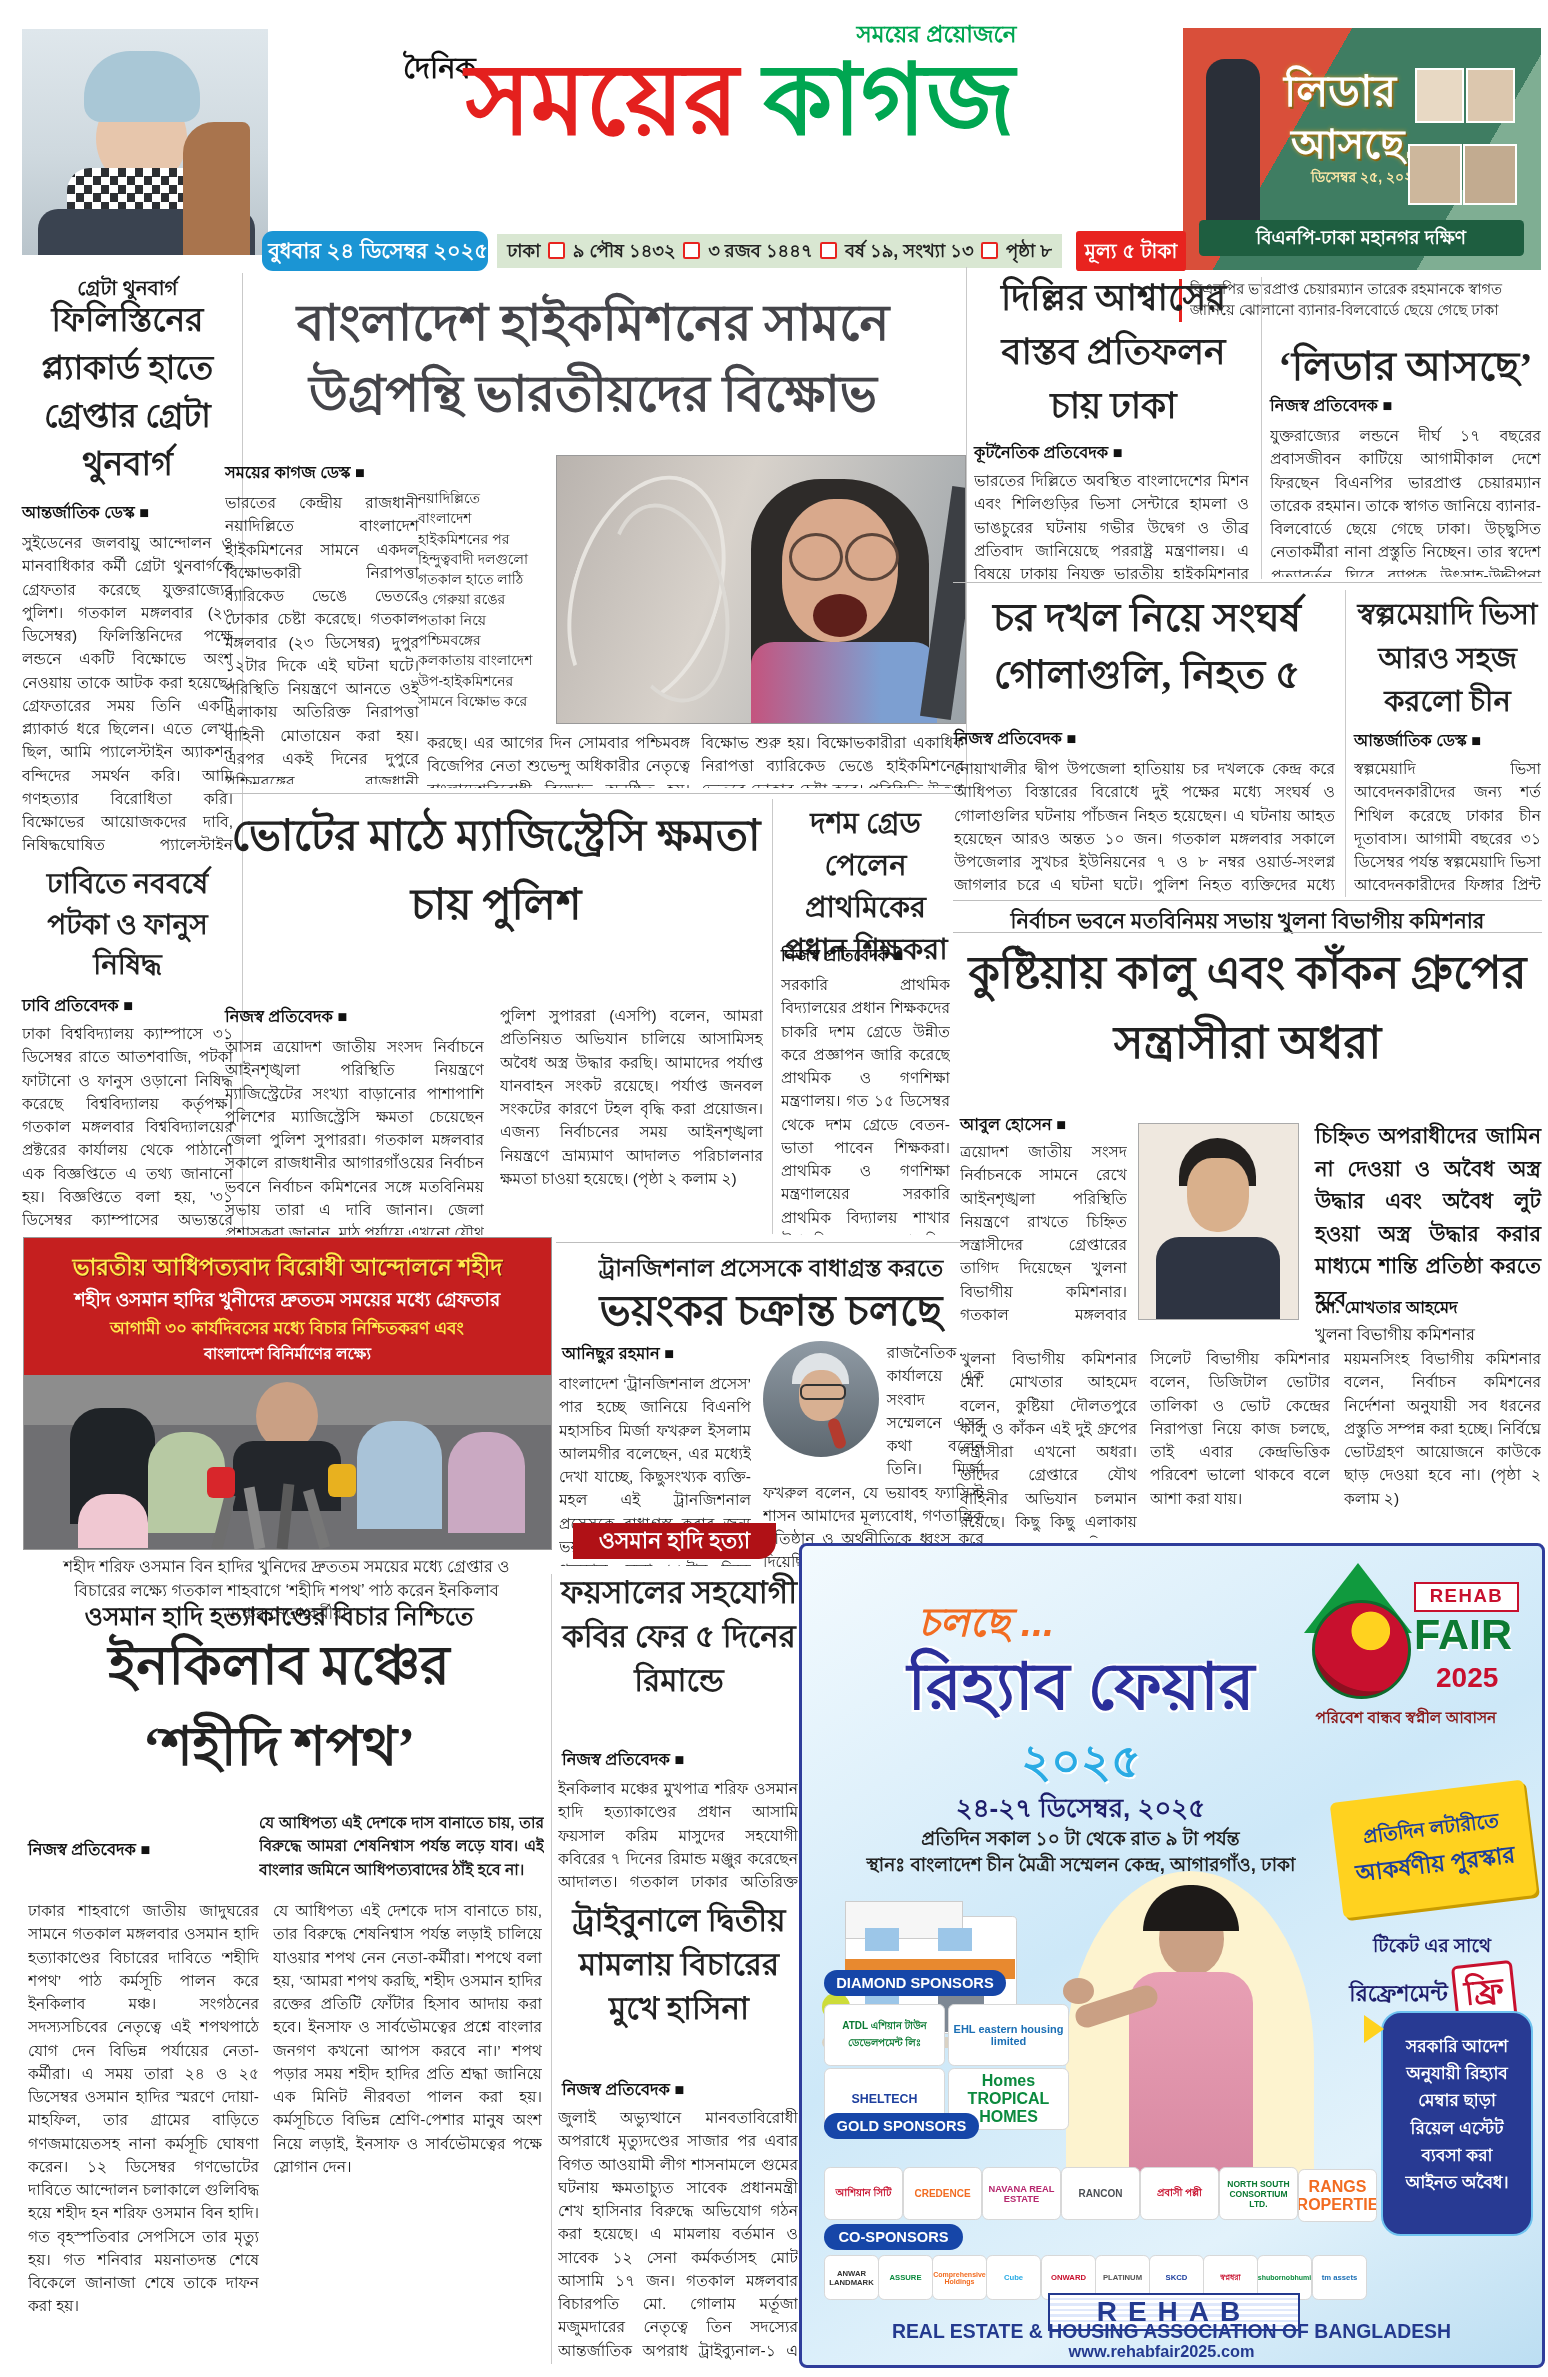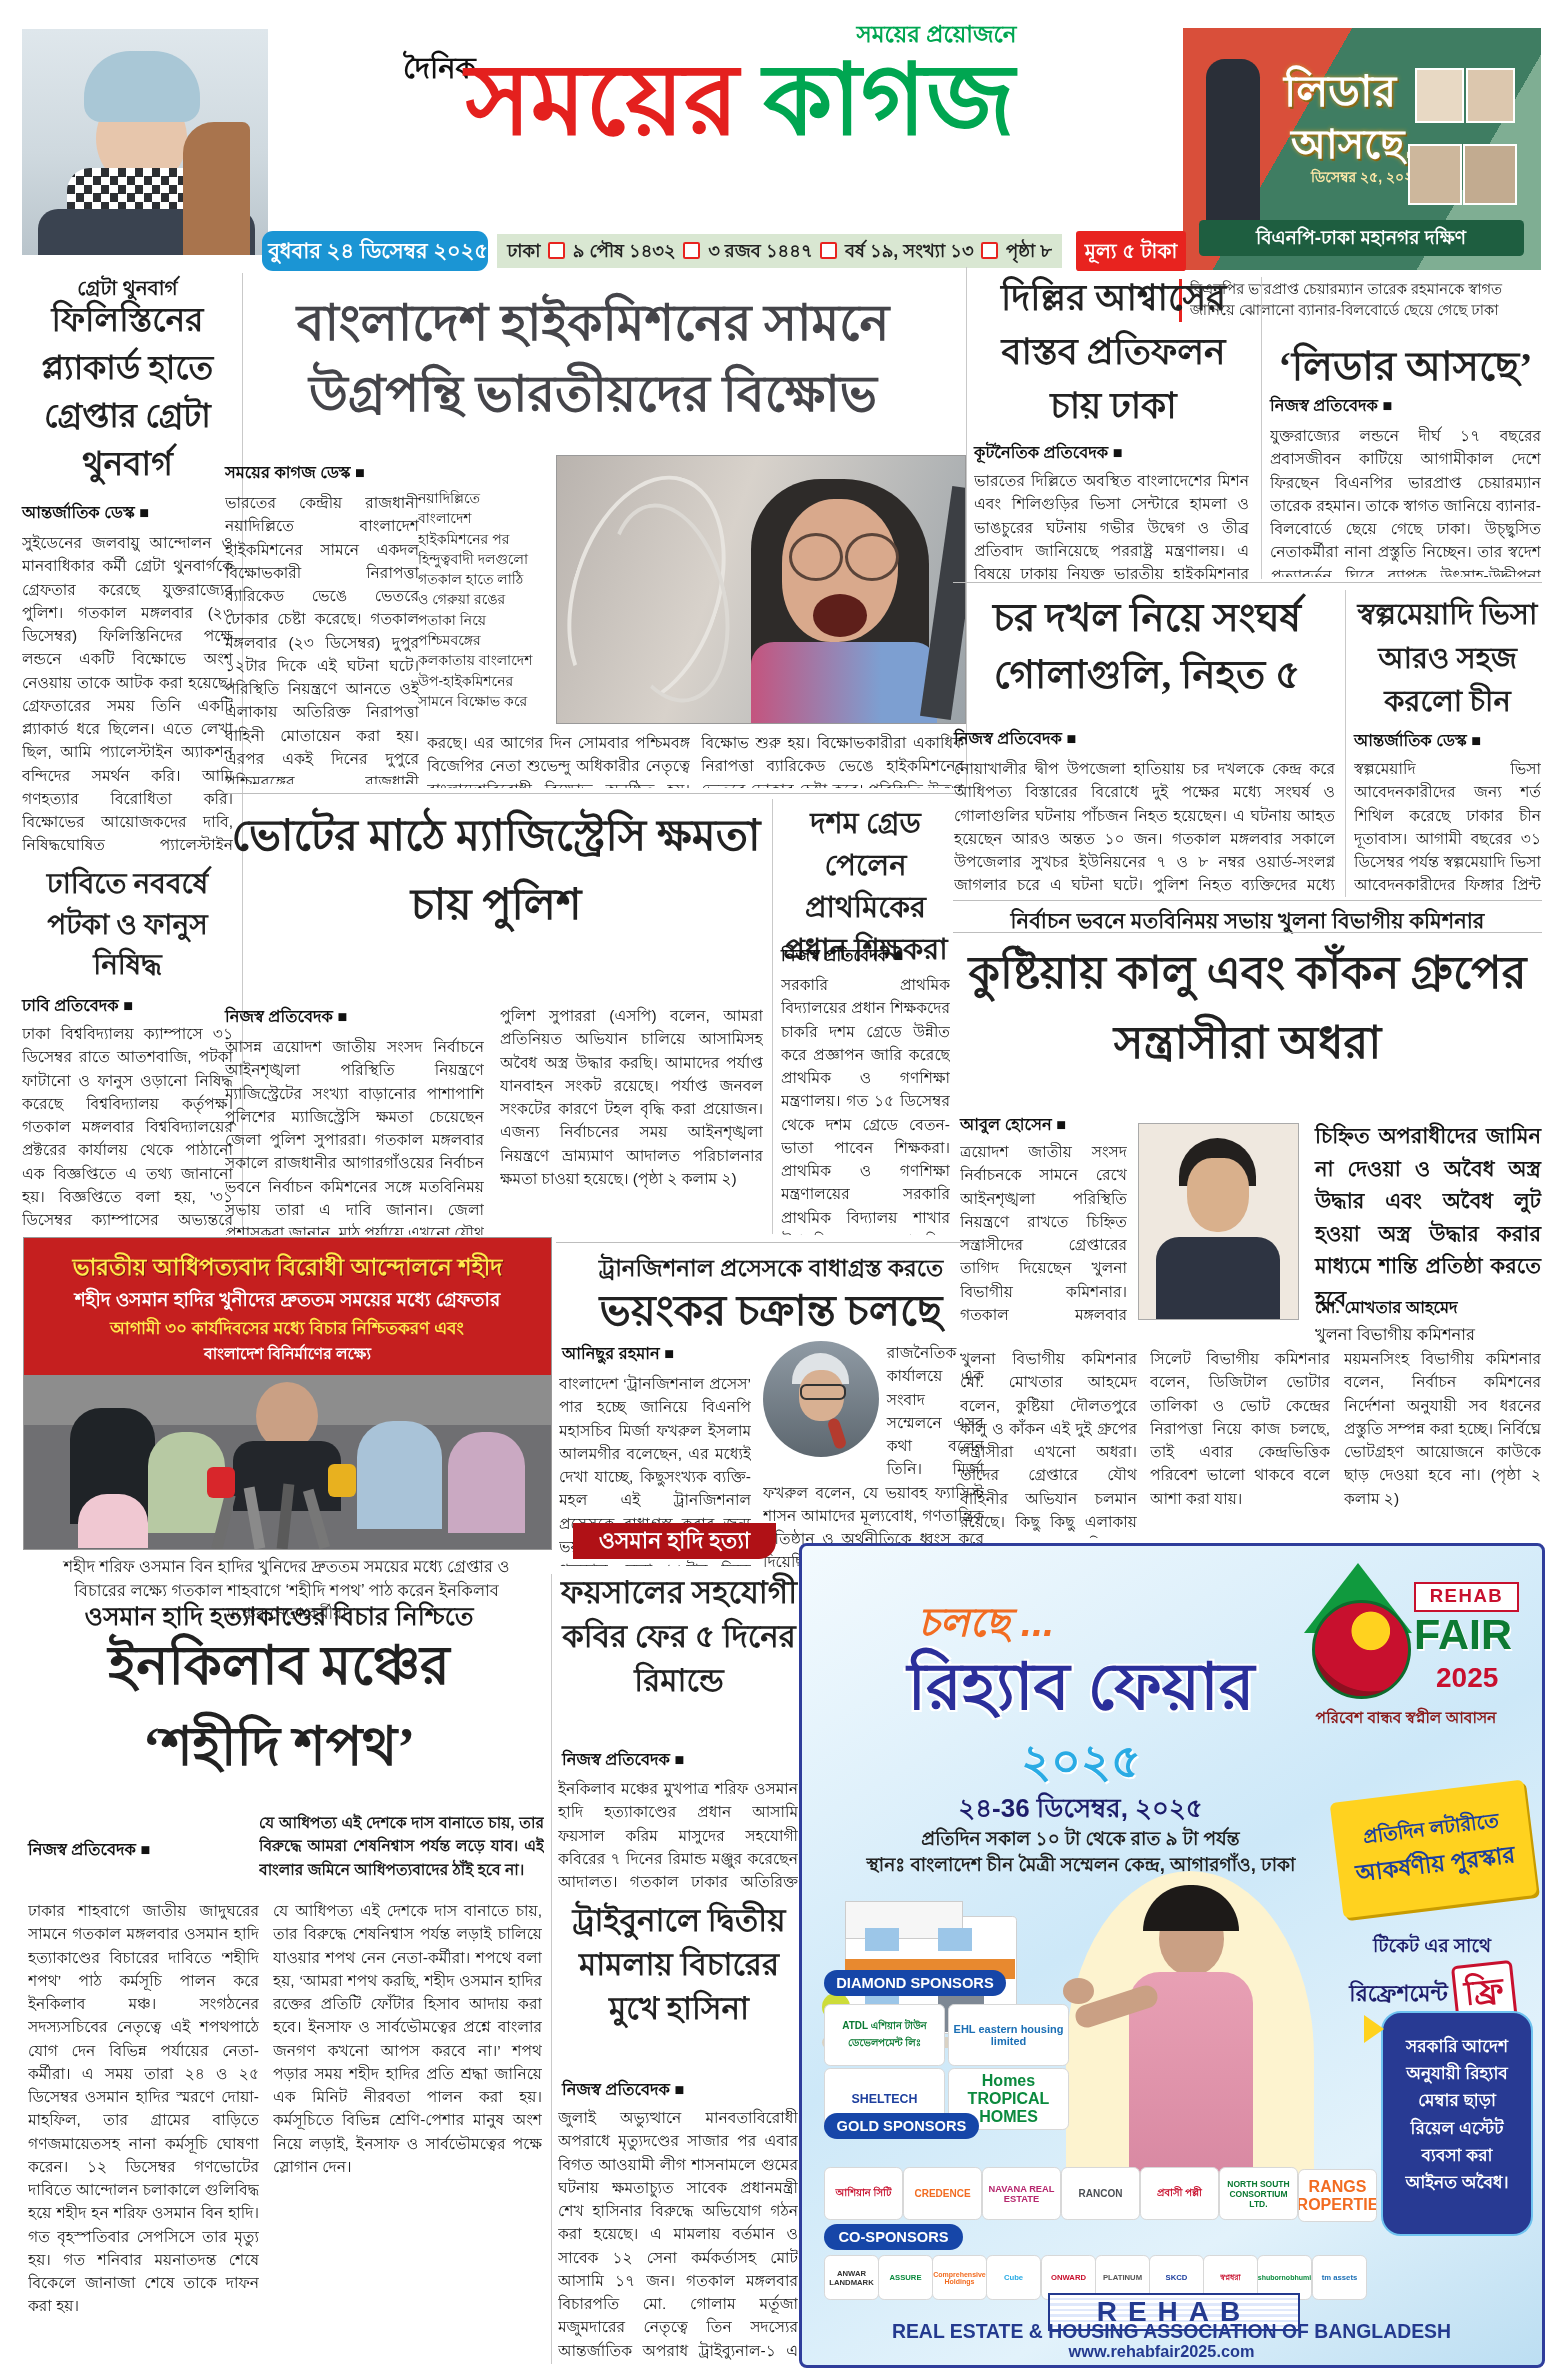--- a/index.html
+++ b/index.html
@@ -207,21 +207,21 @@
 
     <div class="abs" style="left:496px;top:14px;width:232px;height:147px;">
       <div class="abs" style="left:6.2px;top:3.1px;width:0;height:0;border-left:54px solid transparent;border-right:54px solid transparent;border-bottom:70px solid #109a3e;"></div>
       <div class="abs circ" style="left:14px;top:40px;width:93px;height:93px;background:radial-gradient(circle at 60% 30%,#ffd21f 0 22%,#c8102e 23% 70%,#8d1020 71%);border:3.1px solid #0d6b2c;"></div>
       <div class="abs" style="left:116px;top:22px;width:101px;height:26px;background:#fff;border:2.3px solid #c8102e;color:#c8102e;font-weight:800;font-size:18.6px;text-align:center;line-height:23px;letter-spacing:1.5px;">REHAB</div>
       <div class="abs" style="left:116px;top:50px;font-size:43px;font-weight:800;color:#0d7a33;text-shadow:1.5px 1.5px 0 #fff;">FAIR</div>
       <div class="abs" style="left:138px;top:102px;font-size:28px;font-weight:800;color:#c8102e;">2025</div>
     </div>
     <div class="abs" style="left:480px;top:160px;width:248px;text-align:center;font-size:15.5px;font-weight:700;color:#8a1a1a;">পরিবেশ বান্ধব স্বপ্নীল আবাসন</div>
 
-    <div class="abs" style="left:77px;top:242px;width:403px;text-align:center;font-size:26px;font-weight:800;color:#1d1d6b;">২৪-36 ডিসেম্বর, ২০২৫</div>
+    <div class="abs" style="left:77px;top:242px;width:403px;text-align:center;font-size:26px;font-weight:800;color:#1d1d6b;">২৪-২৭ ডিসেম্বর, ২০২৫</div>
     <div class="abs" style="left:54px;top:279px;width:449px;text-align:center;font-size:18.6px;font-weight:700;color:#222;">প্রতিদিন সকাল ১০ টা থেকে রাত ৯ টা পর্যন্ত</div>
     <div class="abs" style="left:15.5px;top:305px;width:527px;text-align:center;font-size:18.6px;font-weight:700;color:#222;">স্থানঃ বাংলাদেশ চীন মৈত্রী সম্মেলন কেন্দ্র, আগারগাঁও, ঢাকা</div>
 
     <div class="abs" style="left:534px;top:245px;width:195px;height:116px;background:#ffd21f;transform:rotate(-7deg);border-radius:6.2px;box-shadow:2.3px 3.1px 0 #c89b00;display:flex;flex-direction:column;align-items:center;justify-content:center;">
       <div style="font-size:19.4px;font-weight:800;color:#1d3f9e;">প্রতিদিন লটারীতে</div>
       <div style="font-size:23px;font-weight:800;color:#1d3f9e;">আকর্ষণীয় পুরস্কার</div>
     </div>
 
     <div class="abs" style="left:533px;top:386px;width:194px;text-align:center;">
       <div style="font-size:18.6px;font-weight:700;color:#1d1d6b;">টিকেট এর সাথে</div>

